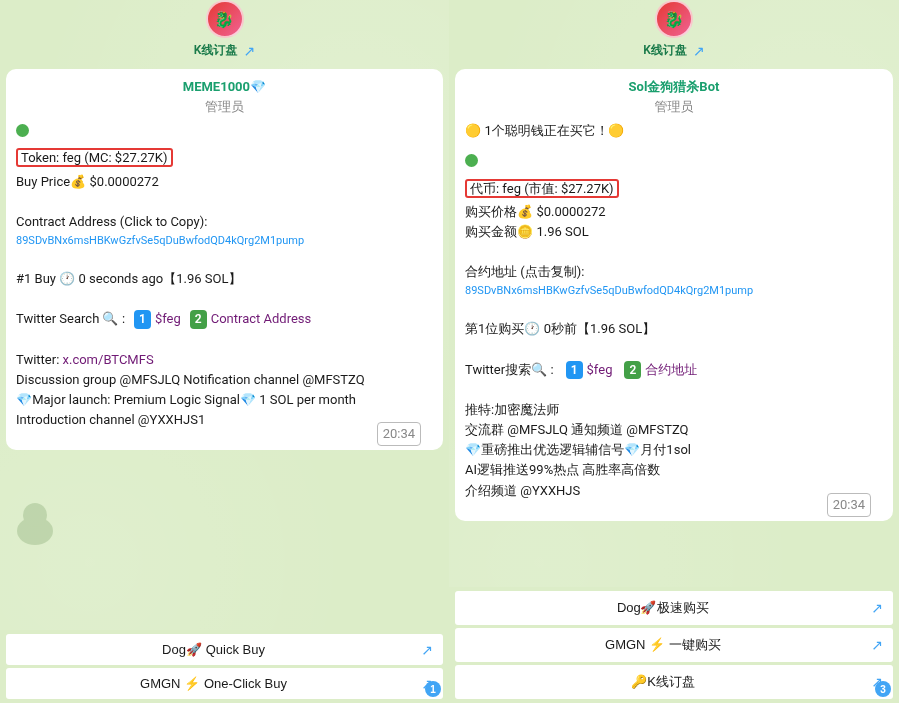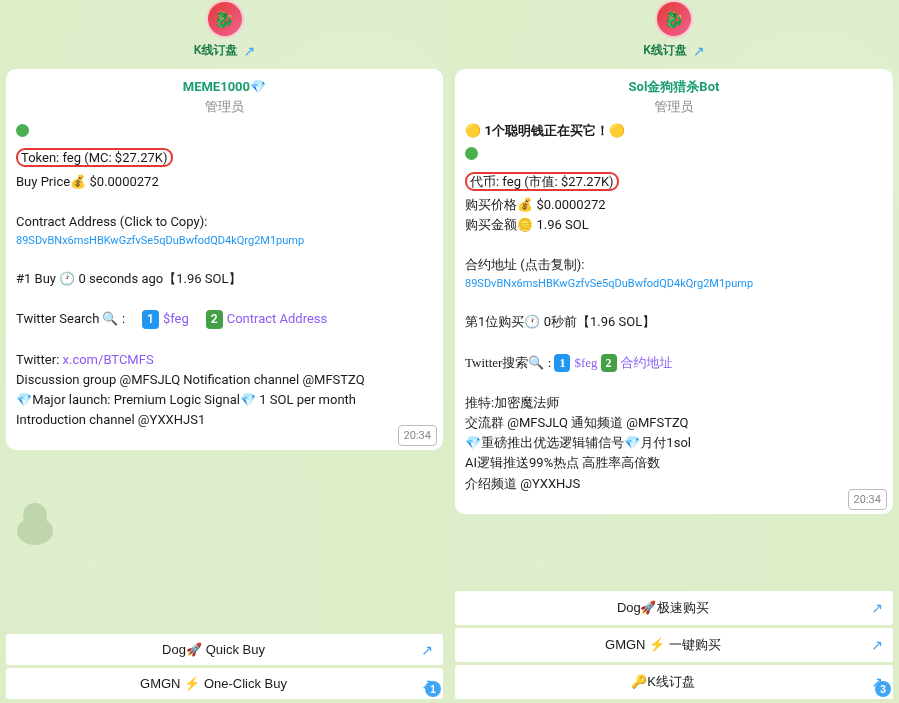--- a/index.html
+++ b/index.html
@@ -6,21 +6,21 @@
     body {
       width: 899px;
       height: 703px;
       overflow: hidden;
       font-family: -apple-system, BlinkMacSystemFont, 'Segoe UI', Roboto, sans-serif;
       font-size: 13px;
       background: #4a7c59;
     }
 
     .link-blue {
-      color: #8b5cf6;
+      color: #701a75;
       text-decoration: none;
     }
 
     .badge-blue {
       background: #2196f3;
       color: white;
       border-radius: 4px;
       padding: 0px 5px;
       font-size: 12px;
       font-weight: 600;
@@ -130,35 +130,35 @@
       width: 13px;
       height: 13px;
       border-radius: 50%;
       background: #4caf50;
       display: inline-block;
       margin: 3px 0 2px;
     }
 
     .red-border-span {
       border: 2px solid #e53935;
-      border-radius: 9px;
+      border-radius: 3px;
       padding: 0 3px;
       display: inline;
     }
 
     .time-badge {
       display: inline-block;
       border: 1px solid #bbb;
       border-radius: 4px;
       padding: 1px 5px;
-      font-size: 11px;
+      font-size: 13px;
       color: #888;
       position: absolute;
       bottom: 4px;
-      right: 6px;
+      right: 22px;
       margin-top: 35px;
     }
 
     .btn-row {
       padding: 4px 6px;
       display: flex;
       flex-direction: column;
       gap: 3px;
       background: #dcedc8;
     }
@@ -273,21 +273,21 @@
             </span>
           </div>
 
           <div>Buy Price💰   $0.0000272</div>
           <br>
           <div>Contract Address (Click to Copy):</div>
           <div class="contract-address" style="color:#2196f3;">89SDvBNx6msHBKwGzfvSe5qDuBwfodQD4kQrg2M1pump</div>
           <br>
           <div>#1 Buy 🕐 0 seconds ago【1.96 SOL】</div>
           <br>
-          <div style="display:flex;align-items:flex-start;flex-wrap:wrap;gap:17px;">
+          <div style="display:flex;align-items:flex-start;flex-wrap:wrap;gap:9px;">
             <span>Twitter Search 🔍 :</span>
             <span style="display:inline-flex;align-items:center;gap:2px;">
               <span class="badge-blue">1</span>
               <span class="link-blue">$feg</span>
             </span>
             <span style="display:inline-flex;align-items:center;gap:2px;">
               <span class="badge-green">2</span>
               <span class="link-blue">Contract Address</span>
             </span>
           </div>
@@ -342,39 +342,39 @@
       </div>
 
       <div class="messages-area">
 
         <div class="bubble">
           <div class="bubble-header">
             <span class="sender">Sol金狗猎杀Bot</span>
             <span class="role">管理员</span>
           </div>
 
-          <div style="margin-bottom:3px;font-weight:bold;">🟡 1个聪明钱正在买它！🟡</div>
+          <div style="margin-bottom:10px;">🟡 1个聪明钱正在买它！🟡</div>
 
           <div class="dot-green"></div>
 
           <div style="margin:3px 0;">
             <span class="red-border-span">
               <span>代币: feg (市值: $27.27K)</span>
             </span>
           </div>
 
           <div>购买价格💰   $0.0000272</div>
           <div>购买金额🪙   1.96 SOL</div>
           <br>
           <div>合约地址 (点击复制):</div>
           <div class="contract-address" style="color:#2196f3;">89SDvBNx6msHBKwGzfvSe5qDuBwfodQD4kQrg2M1pump</div>
           <br>
           <div>第1位购买🕐 0秒前【1.96 SOL】</div>
           <br>
-          <div style="display:flex;align-items:flex-start;flex-wrap:wrap;gap:3px;font-family:Liberation Serif, serif;">
+          <div style="display:flex;align-items:flex-start;flex-wrap:wrap;gap:12px;">
             <span>Twitter搜索🔍 :</span>
             <span style="display:inline-flex;align-items:center;gap:2px;">
               <span class="badge-blue">1</span>
               <span class="link-blue">$feg</span>
             </span>
             <span style="display:inline-flex;align-items:center;gap:2px;">
               <span class="badge-green">2</span>
               <span class="link-blue">合约地址</span>
             </span>
           </div>

